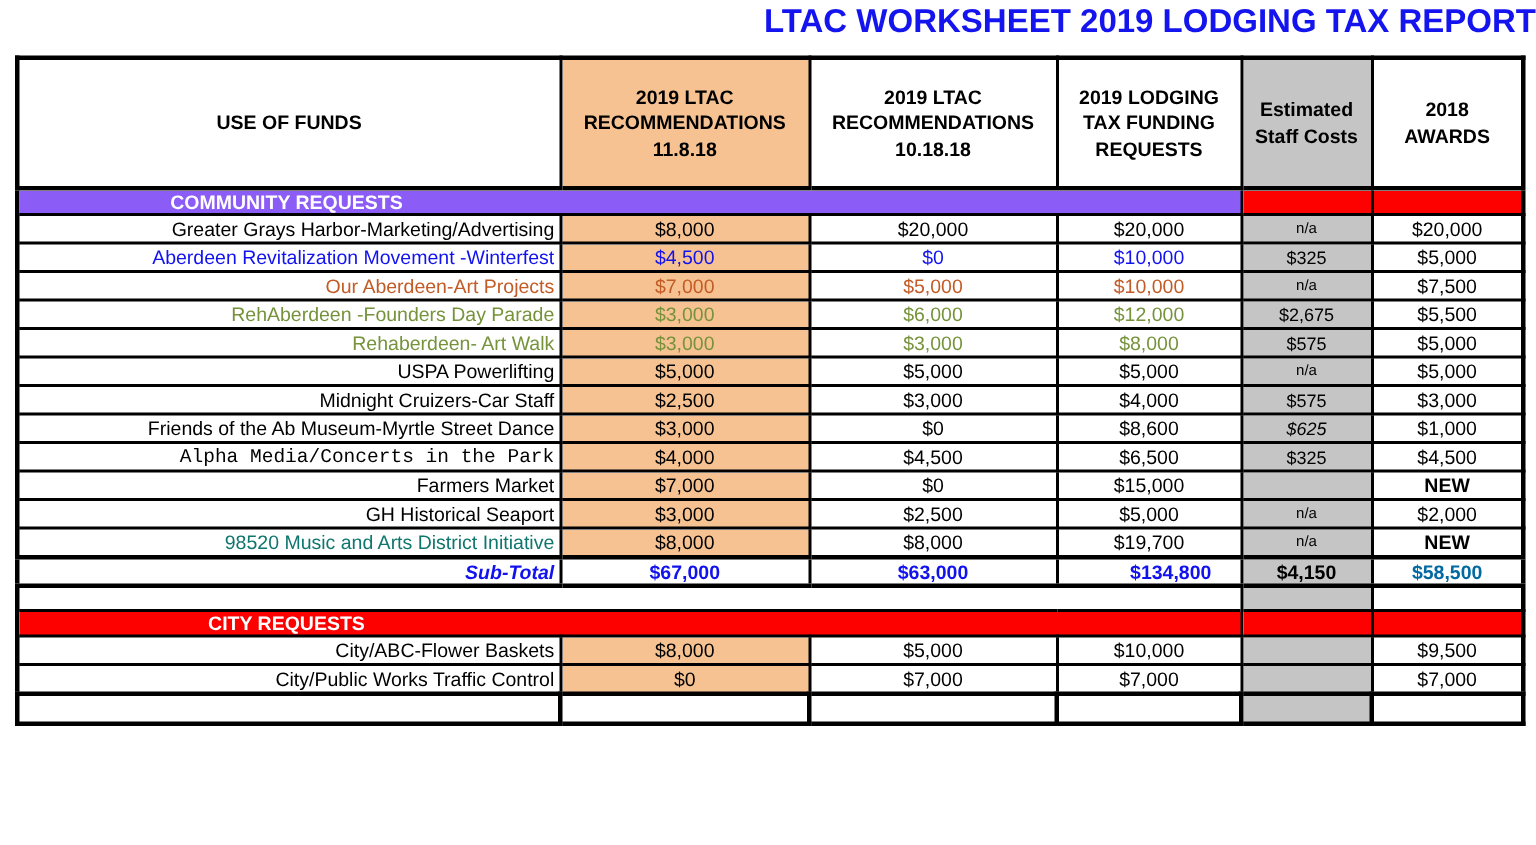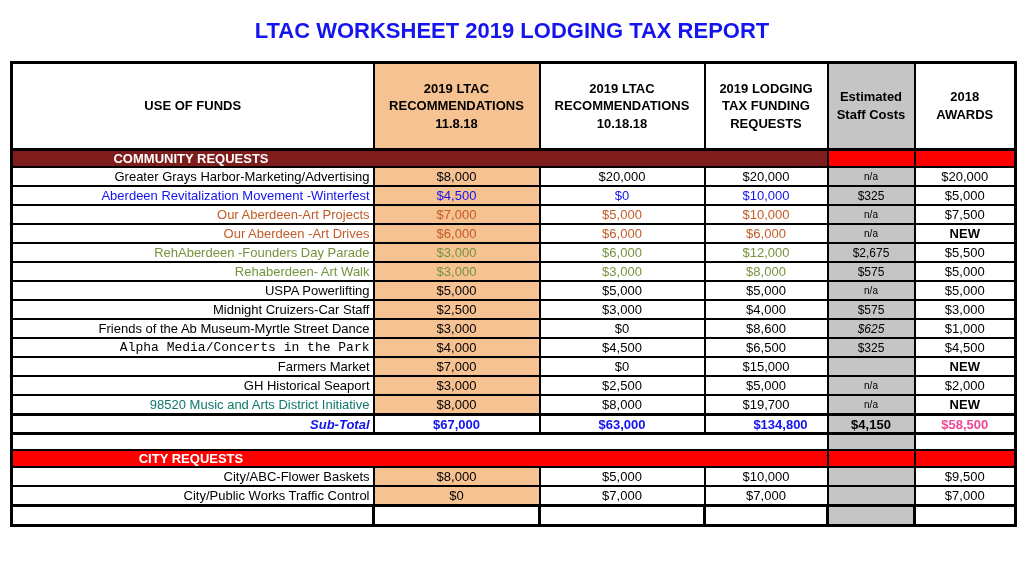--- a/index.html
+++ b/index.html
@@ -1,18 +1,18 @@
 <!DOCTYPE html>
 <html><head>
 <meta charset="utf-8">
 <style>
   html,body{margin:0;padding:0;background:#fff;}
   #page{width:1024px;height:563px;overflow:hidden;background:#fff;
         font-family:"Liberation Sans",sans-serif;}
-  #title{margin:17px;padding-top:1px;text-align:center;
+  #title{margin:0;padding-top:1px;text-align:right;
          font-size:22px;font-weight:bold;letter-spacing:0px;}
   table{border-collapse:collapse;table-layout:fixed;width:1004px;
         margin-left:10px;margin-top:10px;border:3px solid #000;
         font-size:13px;color:#000;}
   td{border:2px solid #000;padding:0 3px;vertical-align:middle;
      overflow:hidden;white-space:nowrap;}
   tr.header-row td{border-bottom:3px solid #000;height:84px;
      text-align:center;font-weight:bold;white-space:pre-line;line-height:1.35;}
   td.label{text-align:right;}
   td.val{text-align:center;}
@@ -58,21 +58,21 @@
         <td>2019 LODGING
 TAX FUNDING
 REQUESTS</td>
         <td class="hdr-gray" style="background: rgb(197, 197, 197);">Estimated
 Staff Costs</td>
         <td>2018
 AWARDS</td>
       </tr>
 
         <tr class="row-banner">
-          <td class="banner-cell" colspan="4" style="background: #7f1d1d; color: rgb(255, 255, 255);"><span class="banner-span">COMMUNITY REQUESTS</span></td>
+          <td class="banner-cell" colspan="4" style="background: #8b5cf6; color: rgb(255, 255, 255);"><span class="banner-span">COMMUNITY REQUESTS</span></td>
           <td class="" style="background: rgb(253, 0, 0);"></td>
           <td class="" style="background: rgb(253, 0, 0);"></td>
         </tr>
         <tr class="row-data">
           <td class="label" style="color: rgb(0, 0, 0);">Greater Grays Harbor-Marketing/Advertising</td>
           <td class="val" style="background: rgb(246, 194, 146); color: rgb(0, 0, 0);">$8,000</td>
           <td class="val" style="color: rgb(0, 0, 0);">$20,000</td>
           <td class="val" style="color: rgb(0, 0, 0);">$20,000</td>
           <td class="staff na" style="background: rgb(197, 197, 197);">n/a</td>
           <td class="award">$20,000</td>
@@ -87,28 +87,20 @@
         </tr>
         <tr class="row-data">
           <td class="label" style="color: rgb(194, 91, 38);">Our Aberdeen-Art Projects</td>
           <td class="val" style="background: rgb(246, 194, 146); color: rgb(194, 91, 38);">$7,000</td>
           <td class="val" style="color: rgb(194, 91, 38);">$5,000</td>
           <td class="val" style="color: rgb(194, 91, 38);">$10,000</td>
           <td class="staff na" style="background: rgb(197, 197, 197);">n/a</td>
           <td class="award">$7,500</td>
         </tr>
         <tr class="row-data">
-          <td class="label" style="color: rgb(194, 91, 38);">Our Aberdeen -Art Drives</td>
-          <td class="val" style="background: rgb(246, 194, 146); color: rgb(194, 91, 38);">$6,000</td>
-          <td class="val" style="color: rgb(194, 91, 38);">$6,000</td>
-          <td class="val" style="color: rgb(194, 91, 38);">$6,000</td>
-          <td class="staff na" style="background: rgb(197, 197, 197);">n/a</td>
-          <td class="award bold">NEW</td>
-        </tr>
-        <tr class="row-data">
           <td class="label" style="color: rgb(118, 147, 60);">RehAberdeen -Founders Day Parade</td>
           <td class="val" style="background: rgb(246, 194, 146); color: rgb(118, 147, 60);">$3,000</td>
           <td class="val" style="color: rgb(118, 147, 60);">$6,000</td>
           <td class="val" style="color: rgb(118, 147, 60);">$12,000</td>
           <td class="staff" style="background: rgb(197, 197, 197);">$2,675</td>
           <td class="award">$5,500</td>
         </tr>
         <tr class="row-data">
           <td class="label" style="color: rgb(118, 147, 60);">Rehaberdeen- Art Walk</td>
           <td class="val" style="background: rgb(246, 194, 146); color: rgb(118, 147, 60);">$3,000</td>
@@ -172,21 +164,21 @@
           <td class="val" style="color: rgb(0, 0, 0);">$19,700</td>
           <td class="staff na" style="background: rgb(197, 197, 197);">n/a</td>
           <td class="award bold">NEW</td>
         </tr>
         <tr class="row-subtotal">
           <td class="label" style="color: rgb(18, 18, 238);">Sub-Total</td>
           <td class="val bold" style="color: rgb(18, 18, 238);">$67,000</td>
           <td class="val bold" style="color: rgb(18, 18, 238);">$63,000</td>
           <td class="val bold" style="color: rgb(18, 18, 238); padding-left: 32px;">$134,800</td>
           <td class="staff bold" style="background: rgb(197, 197, 197); font-size: 13px;">$4,150</td>
-          <td class="award bold" style="color: #ec4899; margin-left: 40px;">$58,500</td>
+          <td class="award bold" style="color: #0369a1; margin-left: 40px;">$58,500</td>
         </tr>
         <tr class="row-gap">
           <td class="" colspan="4"></td>
           <td class="gapside" style="background: rgb(197, 197, 197);"></td>
           <td class="gapside"></td>
         </tr>
         <tr class="row-banner">
           <td class="banner-cell" colspan="4" style="background: rgb(253, 0, 0); color: rgb(255, 255, 255);"><span class="banner-span">CITY REQUESTS</span></td>
           <td class="" style="background: rgb(253, 0, 0);"></td>
           <td class="" style="background: rgb(253, 0, 0);"></td>

